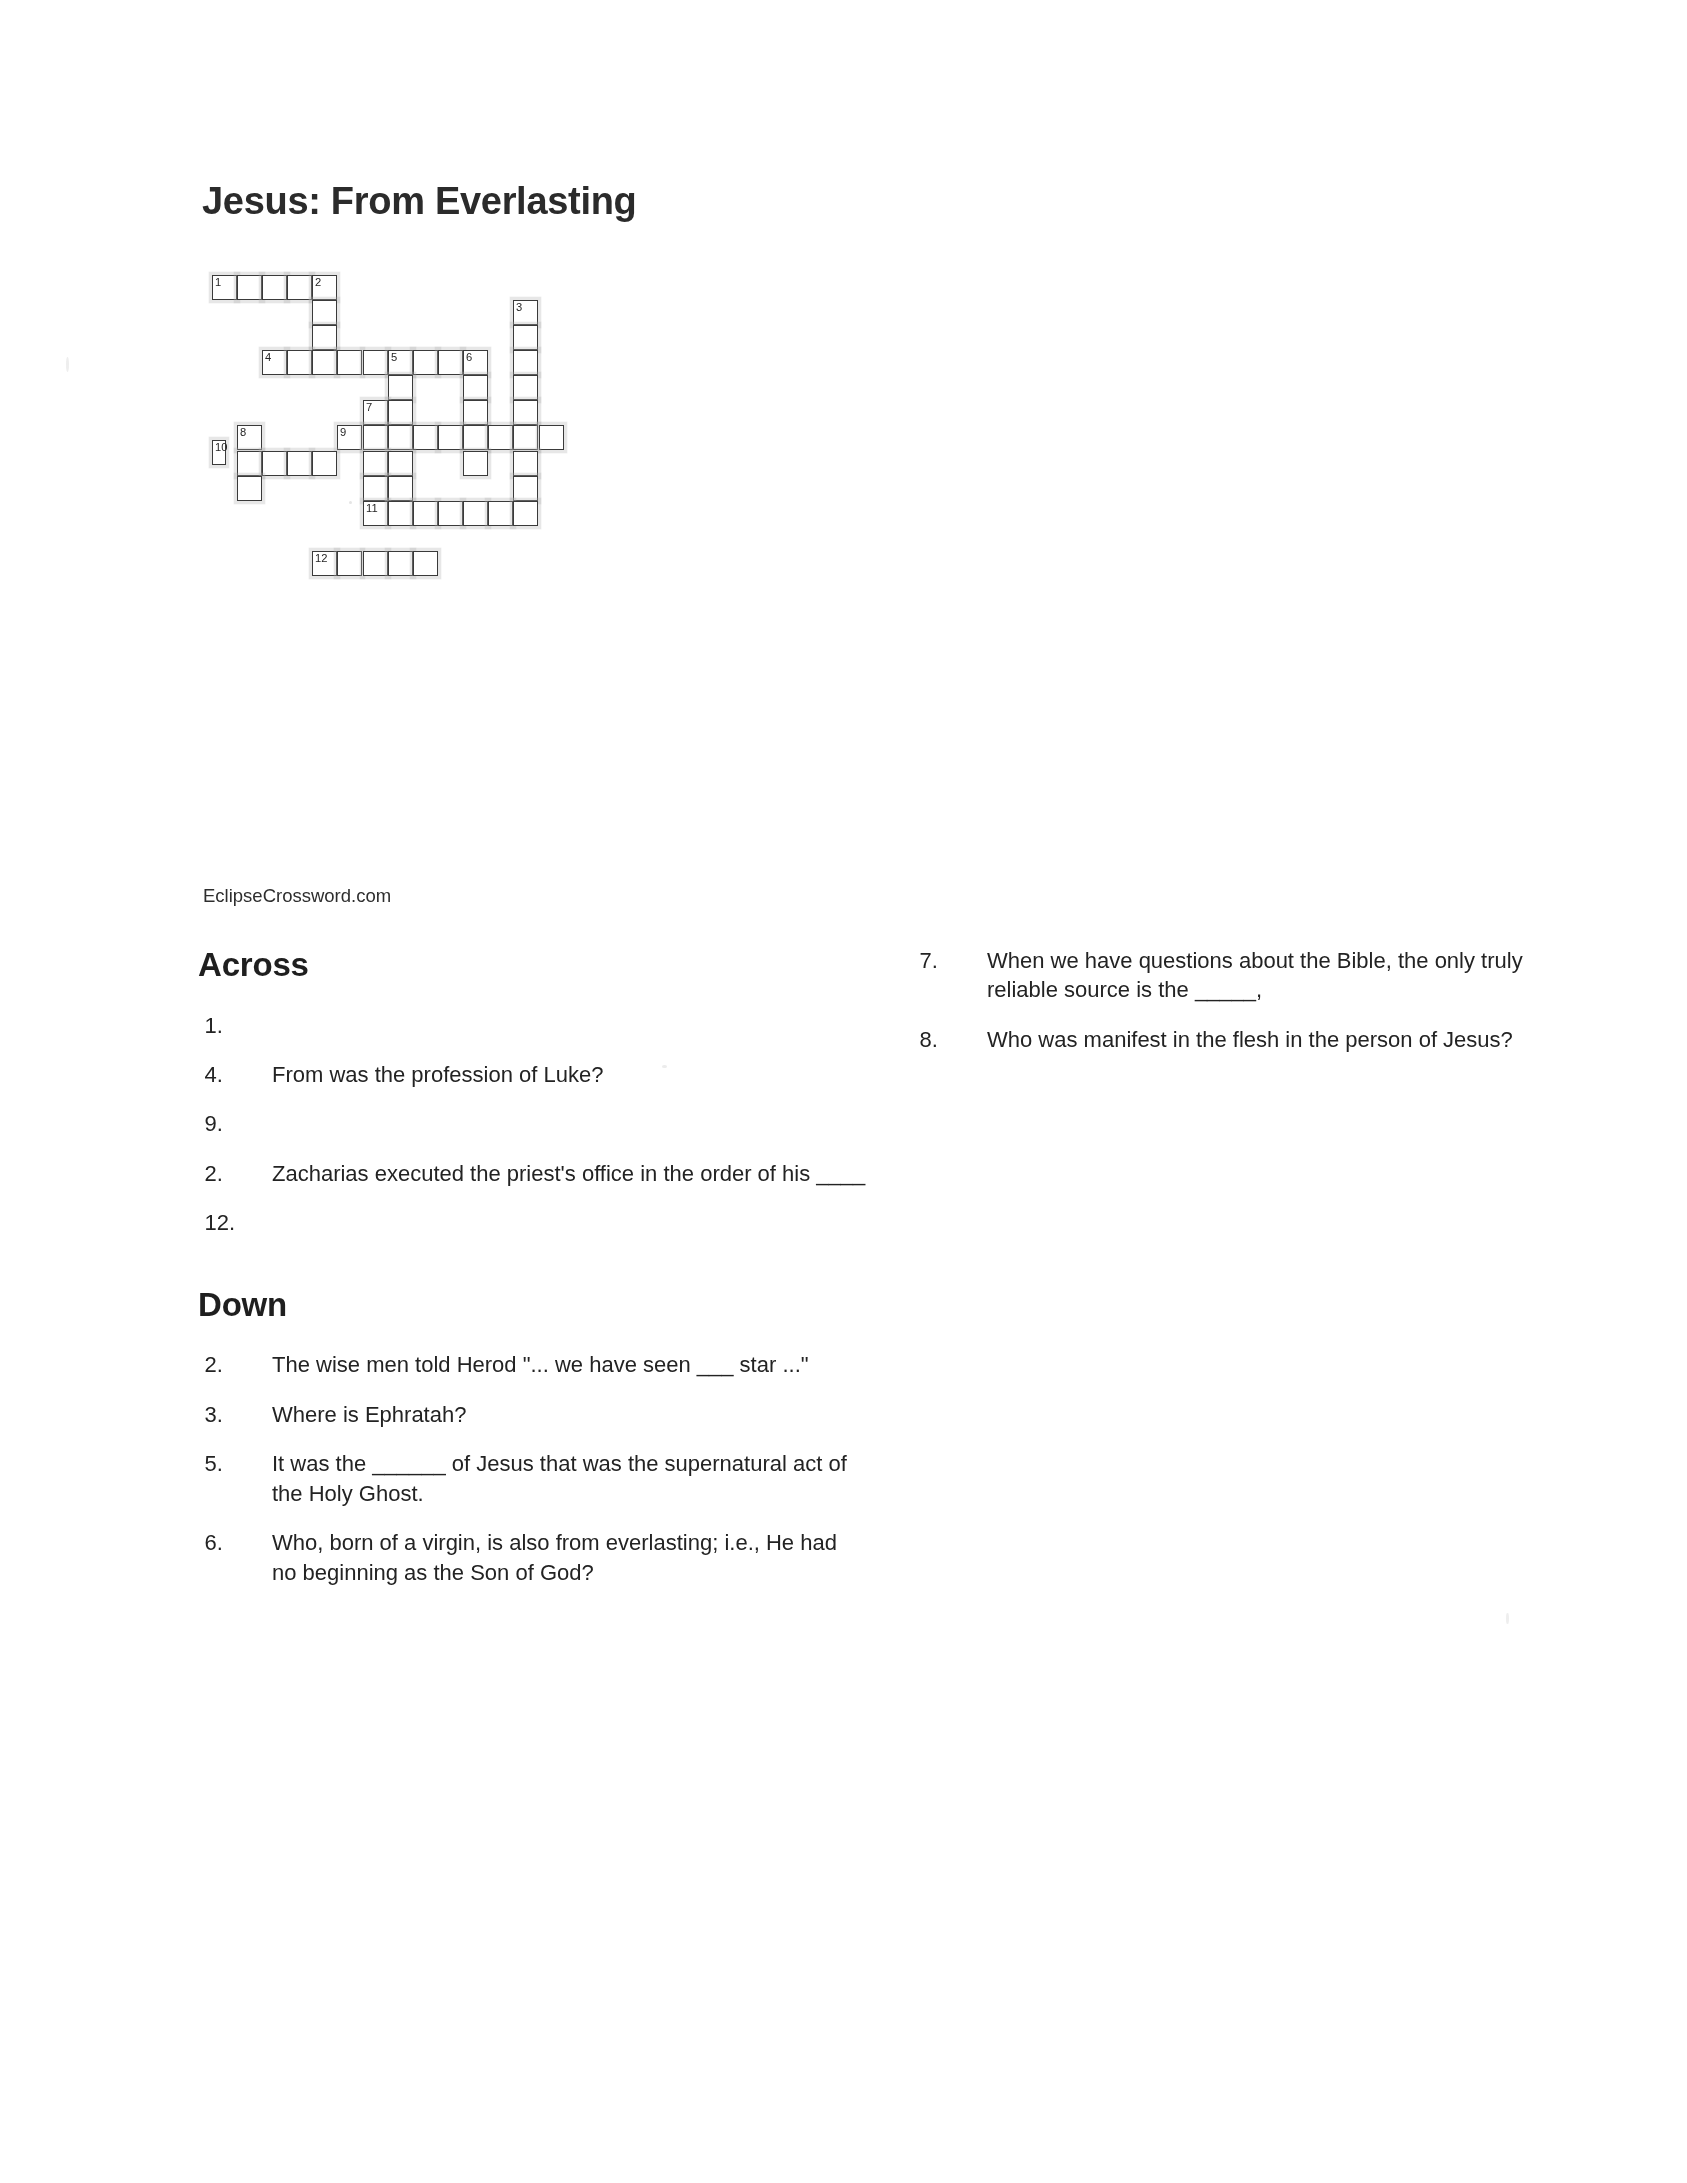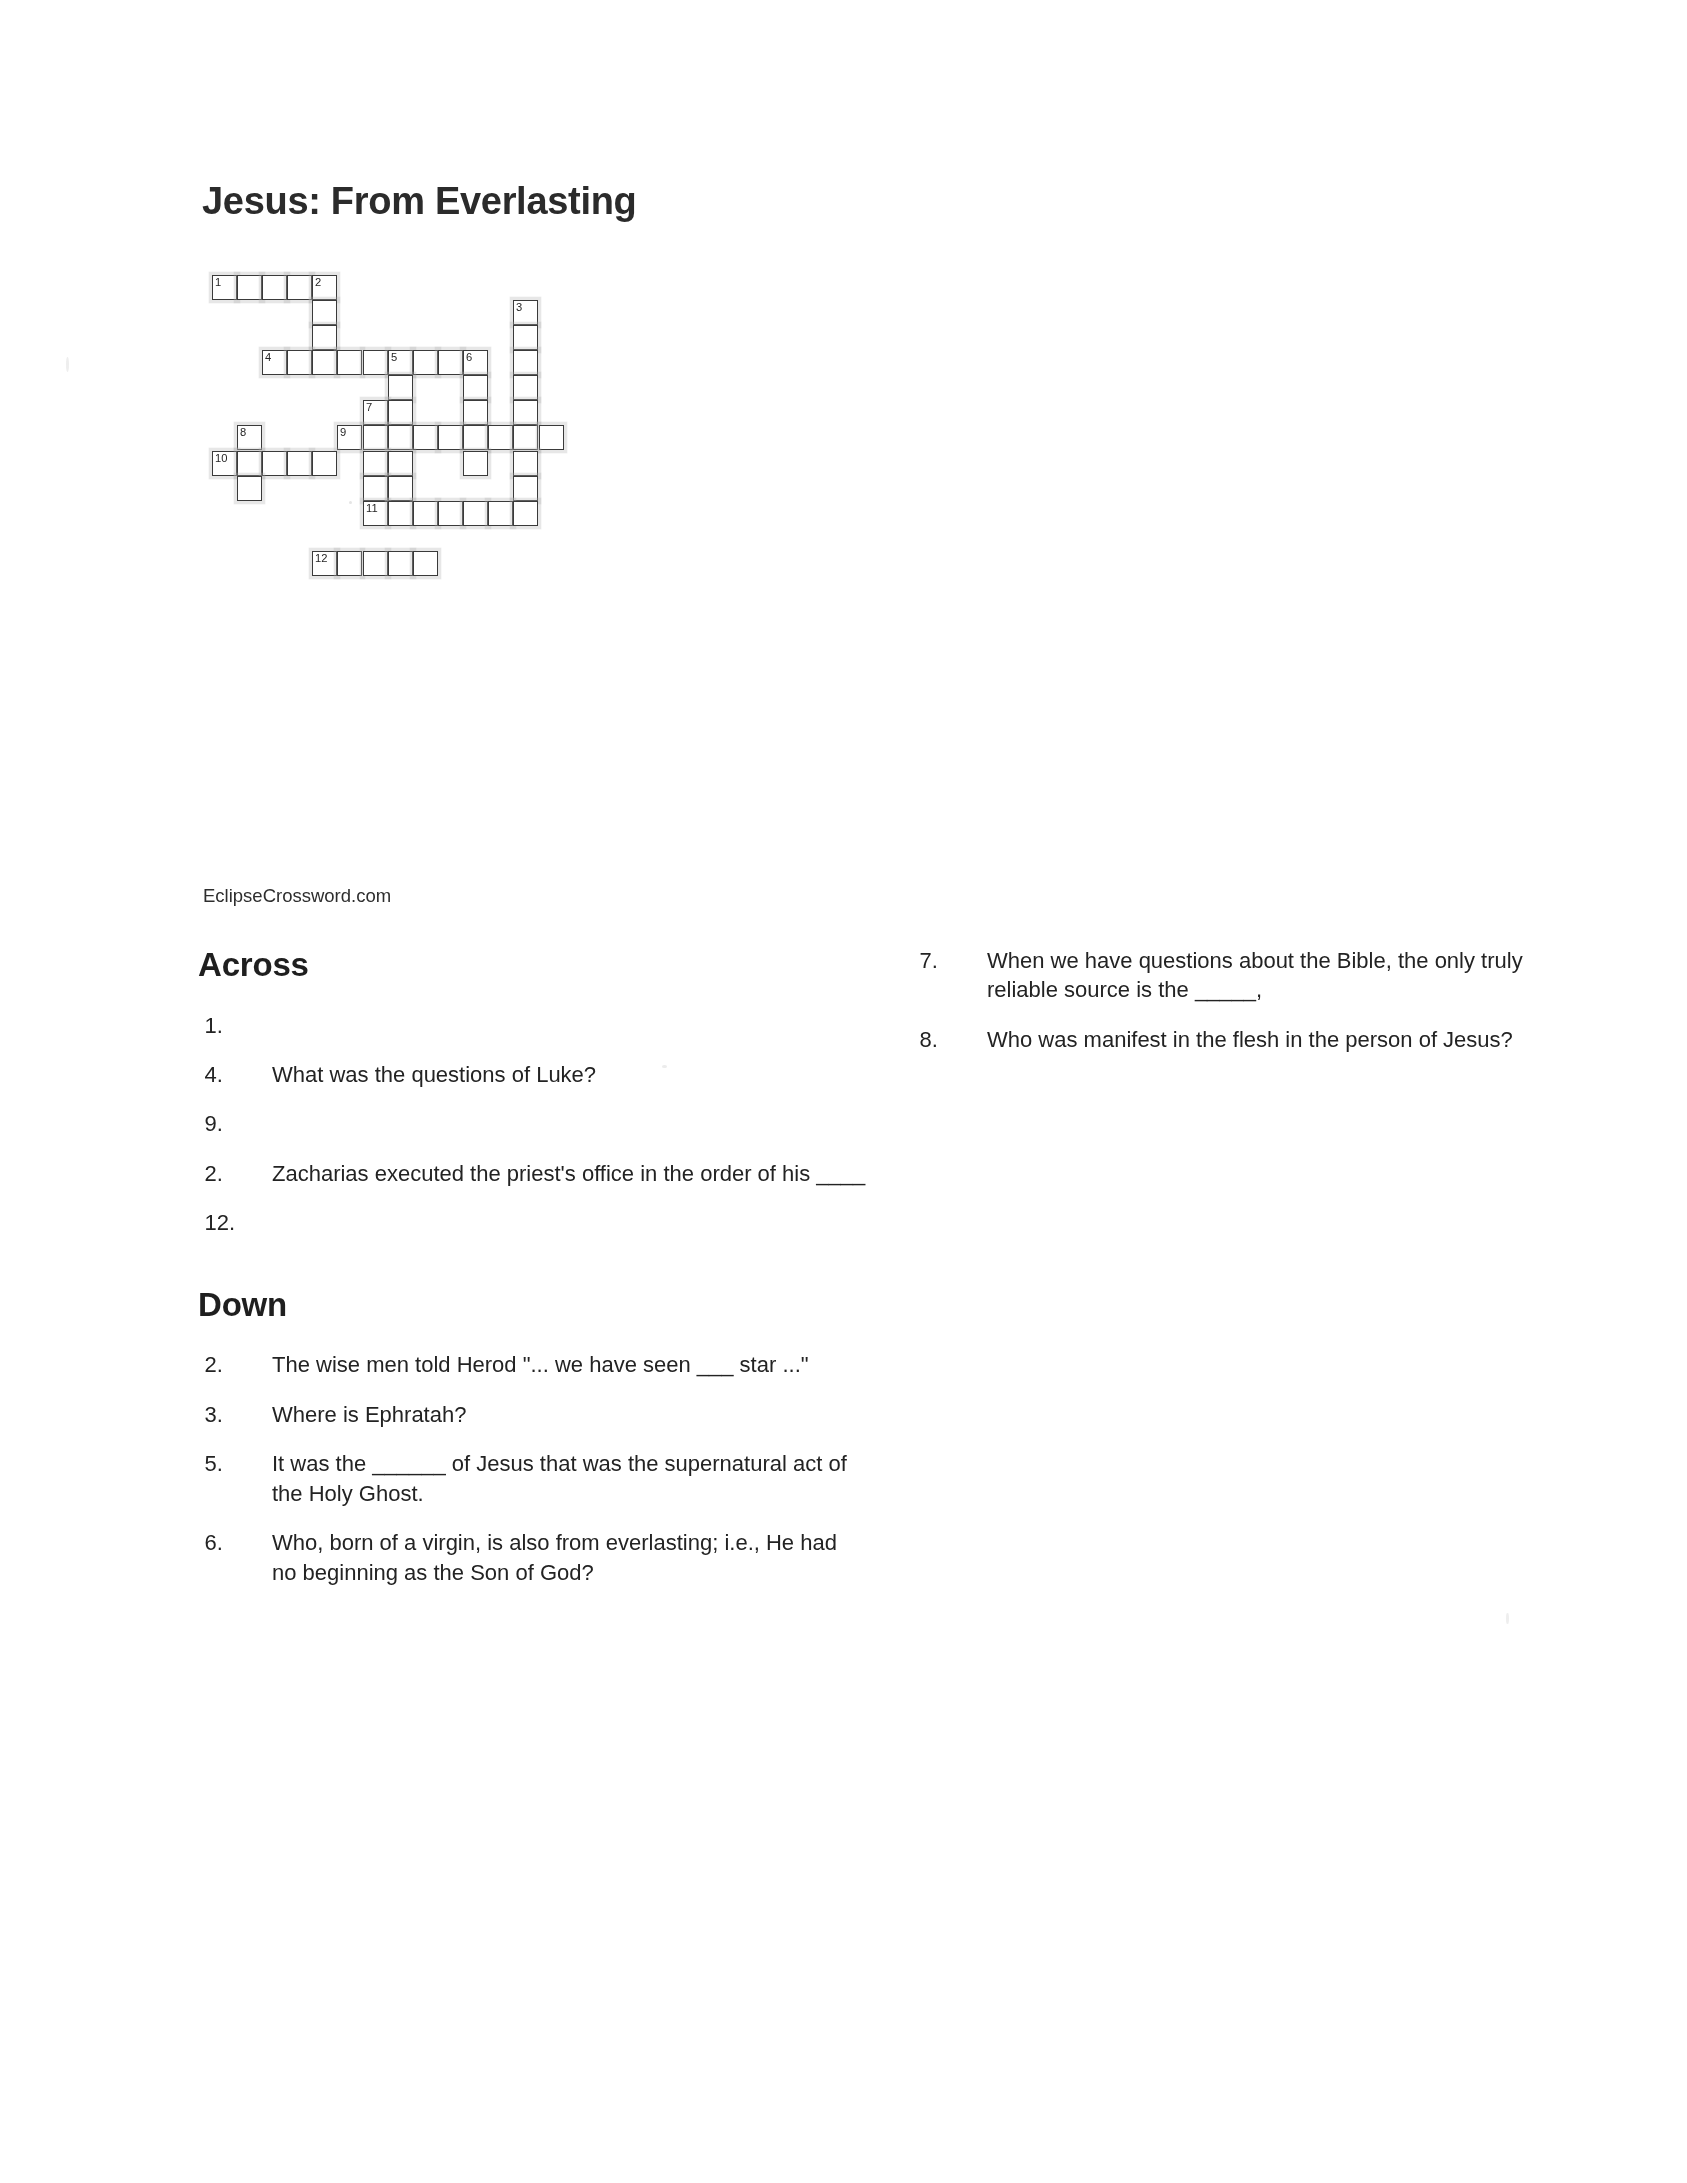--- a/index.html
+++ b/index.html
@@ -142,21 +142,21 @@
         <span class="cw-num">9</span>
       </div>
       <div class="cw-cell" style="left: 363px; top: 425px; width: 25px; height: 25px;"></div>
       <div class="cw-cell" style="left: 388px; top: 425px; width: 25px; height: 25px;"></div>
       <div class="cw-cell" style="left: 413px; top: 425px; width: 25px; height: 25px;"></div>
       <div class="cw-cell" style="left: 438px; top: 425px; width: 25px; height: 25px;"></div>
       <div class="cw-cell" style="left: 463px; top: 425px; width: 25px; height: 25px;"></div>
       <div class="cw-cell" style="left: 488px; top: 425px; width: 25px; height: 25px;"></div>
       <div class="cw-cell" style="left: 513px; top: 425px; width: 25px; height: 25px;"></div>
       <div class="cw-cell" style="left: 539px; top: 425px; width: 25px; height: 25px;"></div>
-      <div class="cw-cell" style="left: 212px; top: 451px; width: 25px; height: 25px;">
+      <div class="cw-cell" style="left: 212px; top: 440px; width: 14px; height: 25px;">
         <span class="cw-num">10</span>
       </div>
       <div class="cw-cell" style="left: 237px; top: 451px; width: 25px; height: 25px;"></div>
       <div class="cw-cell" style="left: 262px; top: 451px; width: 25px; height: 25px;"></div>
       <div class="cw-cell" style="left: 287px; top: 451px; width: 25px; height: 25px;"></div>
       <div class="cw-cell" style="left: 312px; top: 451px; width: 25px; height: 25px;"></div>
       <div class="cw-cell" style="left: 363px; top: 451px; width: 25px; height: 25px;"></div>
       <div class="cw-cell" style="left: 388px; top: 451px; width: 25px; height: 25px;"></div>
       <div class="cw-cell" style="left: 463px; top: 451px; width: 25px; height: 25px;"></div>
       <div class="cw-cell" style="left: 513px; top: 451px; width: 25px; height: 25px;"></div>
@@ -185,21 +185,21 @@
   <div id="attribution">EclipseCrossword.com</div>
 
   <div class="clue-col" id="clues-left">
     <div class="clue-heading">Across</div>
     <div id="across-list">
         <div class="clue-row">
           <div class="clue-num">1.</div>
         </div>
         <div class="clue-row">
           <div class="clue-num">4.</div>
-          <div class="clue-text">What was the questions of Luke?</div>
+          <div class="clue-text">From was the profession of Luke?</div>
         </div>
         <div class="clue-row">
           <div class="clue-num">9.</div>
         </div>
         <div class="clue-row">
           <div class="clue-num">2.</div>
           <div class="clue-text">Zacharias executed the priest's office in the order of his ____</div>
         </div>
         <div class="clue-row">
           <div class="clue-num">12.</div>

